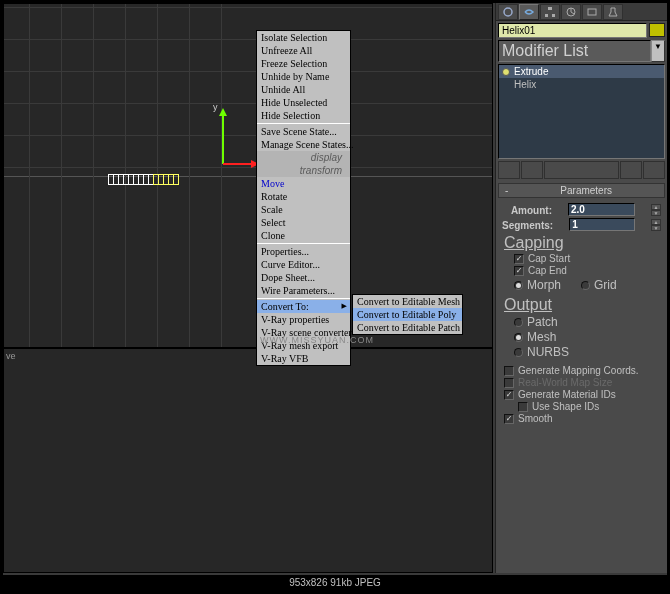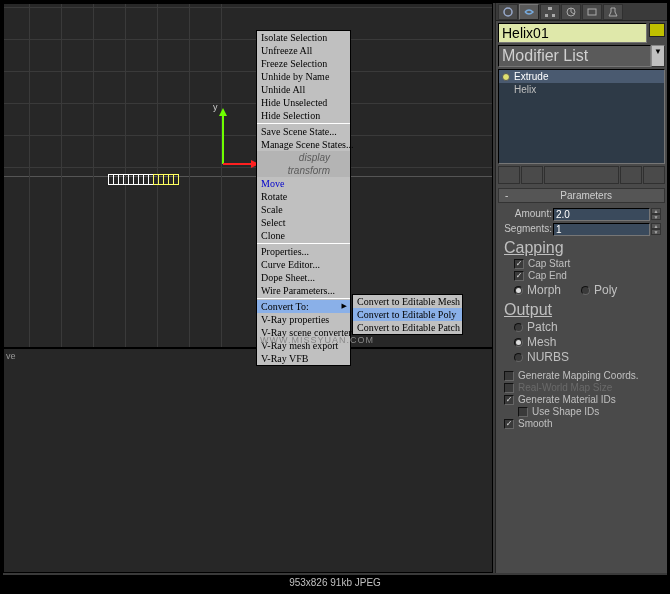--- a/index.html
+++ b/index.html
@@ -16,46 +16,46 @@
 .axis-x::after { content: ''; position: absolute; right: -6px; top: -3px; border-top: 4px solid transparent; border-bottom: 4px solid transparent; border-left: 8px solid #ff2020; }
 .axis-label { position: absolute; font-size: 9px; color: #ccc; }
 .wire-obj { position: absolute; left: 105px; top: 167px; width: 95px; height: 12px; }
 .wire-obj .seg { display: inline-block; width: 6px; height: 11px; border: 1px solid #fff; margin-left: -1px; }
 .wire-obj .seg.y { border-color: #ffff60; }
 
 .ctx-menu { position: absolute; background: #c0c0c0; border: 1px solid #000; font-size: 10px; min-width: 93px; }
 .ctx-menu .item { padding: 1px 14px 1px 4px; color: #000; cursor: pointer; line-height: 11px; white-space: nowrap; font-family: Liberation Serif, serif; }
 .ctx-menu .item.blue { color: #0000cc; }
 .ctx-menu .sep { height: 1px; background: #808080; margin: 1px 0; border-bottom: 1px solid #fff; }
-.ctx-menu .header { padding: 1px 20px; color: #5a5a5a; font-style: italic; text-align: right; background: #b4b4b4; line-height: 11px; }
+.ctx-menu .header { padding: 1px 8px; color: #5a5a5a; font-style: italic; text-align: right; background: #b4b4b4; line-height: 11px; }
 .ctx-menu .item.arrow::after { content: '▶'; font-size: 7px; position: absolute; right: 3px; }
 .ctx-menu .item.sel { background: #8ab0e8; }
 .menu1 { left: 253px; top: 27px; width: 95px; }
 .menu2 { left: 349px; top: 291px; width: 111px; }
 
 .cmd-panel { position: absolute; right: 0; top: 0; width: 172px; height: 570px; background: #4a4a4a; border-left: 1px solid #222; }
 .tab-row { height: 18px; background: #3a3a3a; display: flex; border-bottom: 1px solid #222; padding: 1px 2px; gap: 1px; }
 .tab-btn { width: 20px; height: 16px; background: #4a4a4a; border: 1px solid #303030; display: flex; align-items: center; justify-content: center; }
 .tab-btn.active { background: #5a5a5a; border-color: #777 #222 #222 #777; }
 .name-row { display: flex; margin: 2px; }
-.name-field { flex: 1; background: #dfe8aa; border: 1px inset #222; font-size: 14px; padding: 1px 3px; color: #000; }
+.name-field { flex: 1; background: #dfe8aa; border: 1px inset #222; font-size: 10px; padding: 1px 3px; color: #000; }
 .color-swatch { width: 16px; height: 14px; background: #c0c000; border: 1px solid #222; margin-left: 2px; }
 .mod-row { display: flex; margin: 2px; }
 .mod-dd { flex: 1; background: #5a5a5a; border: 1px inset #222; font-size: 16px; padding: 1px 3px; color: #d0d0d0; }
 .mod-arrow { width: 14px; background: #c0c0c0; border: 1px outset #888; text-align: center; font-size: 8px; line-height: 12px; }
 .stack { margin: 2px; height: 95px; background: #2e3a47; border: 1px inset #222; font-size: 10px; color: #c0c0c0; }
 .stack-item { padding: 1px 3px; display: flex; align-items: center; gap: 4px; }
 .stack-item.sel { background: #4a5a70; color: #fff; }
 .bulb { width: 8px; height: 8px; border-radius: 50%; background: #e0e070; border: 1px solid #555; }
 .stack-tools { display: flex; margin: 2px; gap: 1px; }
 .stool { width: 22px; height: 18px; background: #4a4a4a; border: 1px solid #303030; }
 .stool.wide { flex: 1; }
 .rollout-hdr { background: #555; border: 1px solid #333; margin: 4px 2px 0 2px; font-size: 10px; color: #d0d0d0; padding: 1px 6px; display: flex; }
 .rollout-body { margin: 0 2px; padding: 3px 4px; font-size: 10px; color: #c8c8c8; }
-.param-row { display: flex; align-items: flex-start; margin: 2px 0; gap: 1px; }
+.param-row { display: flex; align-items: flex-end; margin: 2px 0; gap: 16px; font-weight: bold; }
 .param-label { flex: 0 0 50px; text-align: right; }
 .spinner { flex: 1; background: #3a4a5c; border: 1px inset #222; color: #fff; padding: 0 2px; font-size: 10px; height: 13px; }
 .spin-btns { width: 10px; display: flex; flex-direction: column; }
 .spin-btn { height: 6px; background: #555; border: 1px solid #333; font-size: 5px; line-height: 4px; text-align: center; color: #aaa; }
 .group-label { margin: 3px 0 1px 2px; font-size: 16px; color: #c0c0c0; text-decoration: underline; }
 .chk-row { display: flex; align-items: center; gap: 4px; font-size: 10px; color: #c0c0c0; margin: 1px 0 1px 12px; }
 .chk { width: 10px; height: 10px; background: #3a3a3a; border: 1px inset #666; display: flex; align-items: center; justify-content: center; font-size: 8px; color: #ddd; }
 .chk.on::after { content: '✓'; }
 .rad-row { display: flex; align-items: center; gap: 4px; font-size: 12px; color: #c0c0c0; margin: 1px 0 1px 12px; }
 .rad { width: 9px; height: 9px; border-radius: 50%; background: #3a3a3a; border: 1px inset #666; }
@@ -232,21 +232,21 @@
           <span class="chk on"></span>
           <span>Cap End</span>
         </div>
     <div class="opt-2col">
       <div class="rad-row" style="margin-left:0">
             <span class="rad on"></span>
             <span>Morph</span>
           </div>
       <div class="rad-row" style="margin-left:0">
             <span class="rad"></span>
-            <span>Poly</span>
+            <span>Grid</span>
           </div>
     </div>
     <div class="group-label">Output</div>
     <div class="rad-row">
           <span class="rad"></span>
           <span>Patch</span>
         </div>
     <div class="rad-row">
           <span class="rad on"></span>
           <span>Mesh</span>

